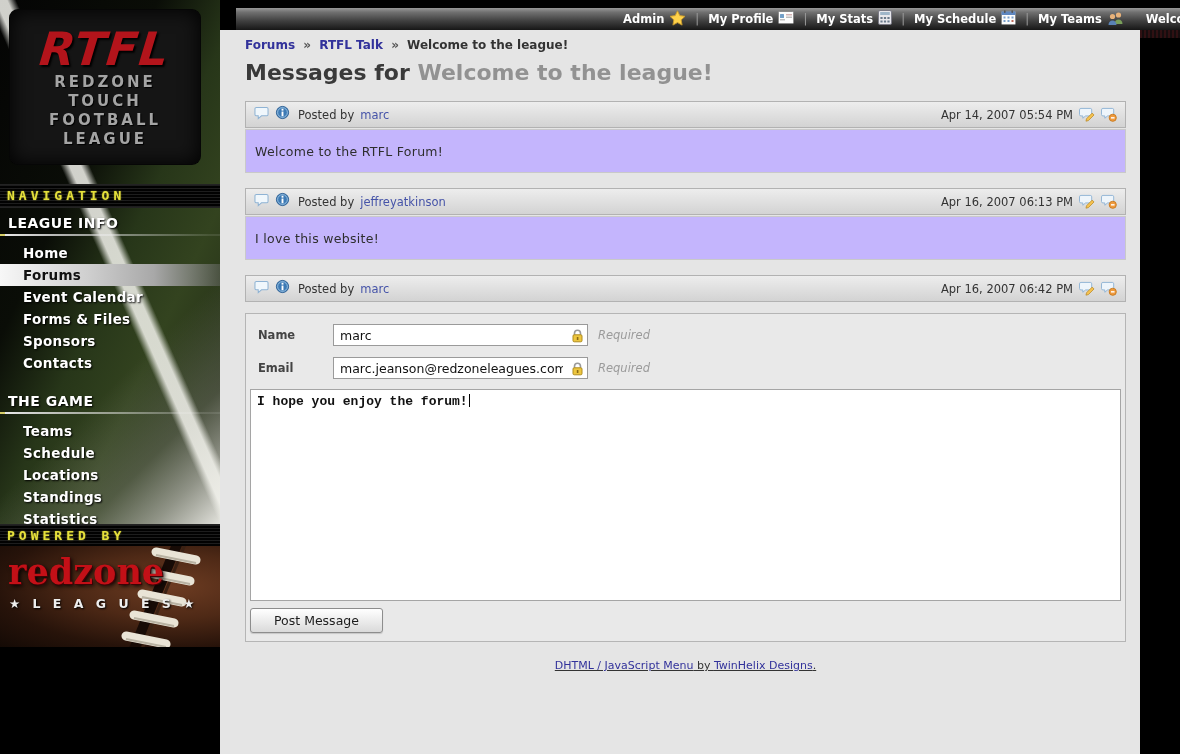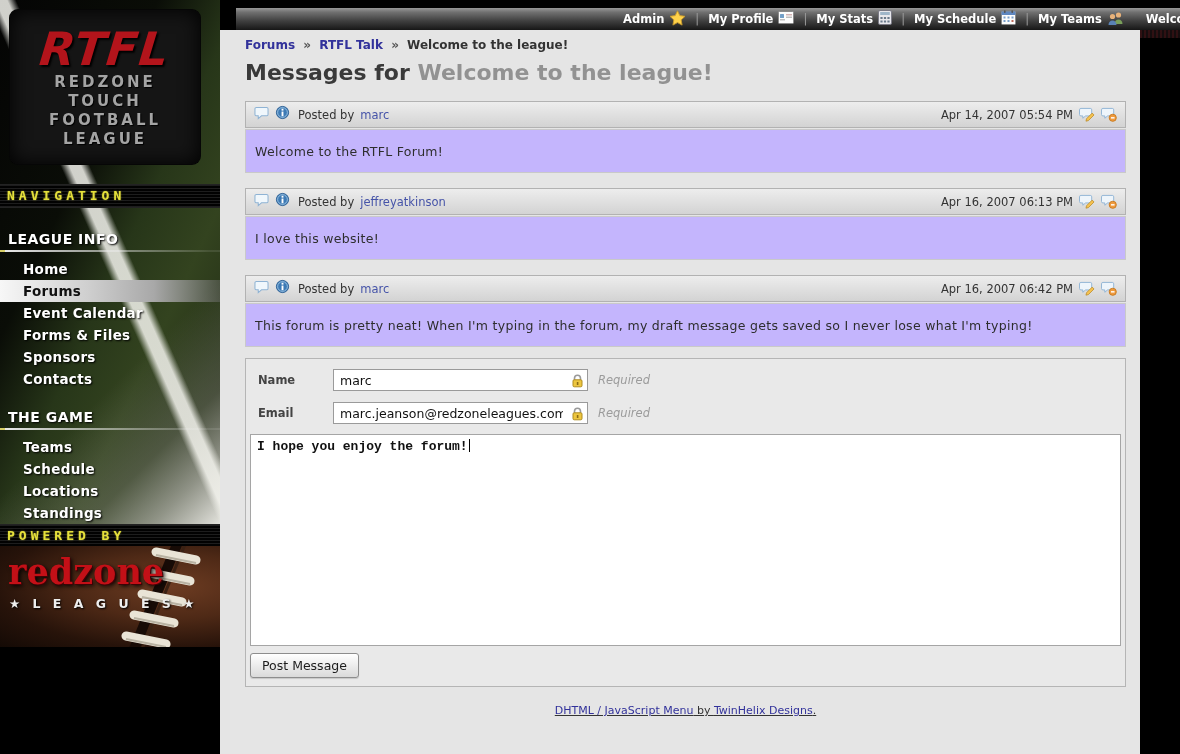--- a/index.html
+++ b/index.html
@@ -35,21 +35,21 @@
     position:absolute; left:0; width:220px; height:24px;
     background:#020202;
     background-image:repeating-linear-gradient(0deg, rgba(70,70,70,.4) 0 1px, rgba(0,0,0,0) 1px 3px);
     border-top:1px solid #232323; border-bottom:1px solid #232323;
     color:#e5e03b; font-family:"DejaVu Sans Mono","Liberation Mono",monospace;
     font-weight:bold; font-size:13px; letter-spacing:4px; line-height:22px;
     padding-left:7px; text-shadow:0 0 2px rgba(230,225,60,.55);
   }
   #ticker-nav { top:184px; }
   #ticker-powered { top:524px; }
-  .side-nav { position:absolute; top:228px; left:0; width:220px; }
+  .side-nav { position:absolute; top:212px; left:0; width:220px; }
   .section-header {
     color:#fff; font-weight:bold; font-size:14px; letter-spacing:.5px;
     padding:3px 0 3px 8px; text-shadow:1px 1px 2px #000;
   }
   .section-rule {
     height:2px; margin:0 0 6px 0;
     background:linear-gradient(to right,#d6ce68 0 5px,#e9e9e9 5px,rgba(255,255,255,.1) 95%);
   }
   .nav-item {
     display:block; height:22px; line-height:22px; padding-left:23px;
@@ -136,21 +136,21 @@
   .textarea {
     margin:8px 0 0 0; width:100%; height:212px; border:1px solid #a5a5a5;
     background:#fff; padding:3px 6px;
     font-family:"Liberation Mono","DejaVu Sans Mono",monospace;
     font-size:13px; font-weight:bold; color:#111; line-height:17px; cursor:text;
   }
   .caret { display:inline-block; width:1px; height:13px; background:#000; vertical-align:-2px; margin-left:1px; }
   .button-row { margin-top:7px; }
   .post-btn {
     font-family:"DejaVu Sans","Liberation Sans",sans-serif;
-    font-size:12.5px; color:#1c1c1c; padding:4px 11px;
+    font-size:12.5px; color:#1c1c1c; padding:4px 23px;
     border:1px solid #8d8d8d; border-radius:3px;
     background:linear-gradient(#ffffff,#dadada); cursor:pointer;
     box-shadow:0 1px 1px rgba(0,0,0,.15);
   }
   
   .page-footer { margin-top:17px; text-align:center; font-size:11px; color:#333; }
   .page-footer .f-line2 { margin-top:11px;text-decoration:underline; }
   .page-footer a { color:#32329b; text-decoration:none; }
 </style>
 </head>
@@ -179,20 +179,21 @@
     <a class="nav-item" href="#">Sponsors</a>
     <a class="nav-item" href="#">Contacts</a>
 
     <div class="game-section">
       <div class="section-header">THE GAME</div>
       <div class="section-rule"></div>
       <a class="nav-item" href="#">Teams</a>
       <a class="nav-item" href="#">Schedule</a>
       <a class="nav-item" href="#">Locations</a>
       <a class="nav-item" href="#">Standings</a>
+      <a class="nav-item" href="#">Statistics</a>
     </div>
   </div>
 
   <div class="ticker" id="ticker-powered">POWERED BY</div>
 
   <div class="powered-photo">
     <svg class="laces" width="150" height="101" viewBox="0 0 150 101">
       <path d="M108 -4 L62 108" stroke="#170b06" stroke-width="10" fill="none"></path>
       <path d="M116 -4 L70 108" stroke="#3a2113" stroke-width="3" fill="none"></path>
       <g stroke="#e9e4d6" stroke-width="9" stroke-linecap="round">
@@ -398,21 +399,20 @@
           </span>
         <span class="icon-btn">
             <svg width="16" height="15" viewBox="0 0 17 16">
               <path d="M2 1.5h10a1.5 1.5 0 0 1 1.5 1.5v5a1.5 1.5 0 0 1-1.5 1.5H7l-3 2.5V9.5H2A1.5 1.5 0 0 1 .5 8V3A1.5 1.5 0 0 1 2 1.5z" fill="#eef5fb" stroke="#8fb3d4"></path>
               <circle cx="12.5" cy="11.5" r="3.8" fill="#ef9a3d" stroke="#c97b20"></circle>
               <rect x="10.6" y="10.8" width="3.8" height="1.5" fill="#fff"></rect>
             </svg>
           </span>
       </span>
     </div>
-    <div class="msg-body">This forum is pretty neat! When I'm typing in the forum, my draft message gets saved so I never lose what I'm typing!</div>
   </div>
 
   <div class="form-panel">
     <div class="form-row">
       <span class="form-label">Name</span>
       <span class="input-wrap">
         <input class="text-input" type="text" value="marc" style="">
         <span class="lock"><svg width="13" height="14" viewBox="0 0 13 14">
               <path d="M3.5 6V4.2a3 3 0 0 1 6 0V6" fill="none" stroke="#9a9a9a" stroke-width="1.6"></path>
               <rect x="2" y="5.8" width="9" height="7" rx="1.2" fill="#edc63f" stroke="#b08c1e"></rect>

